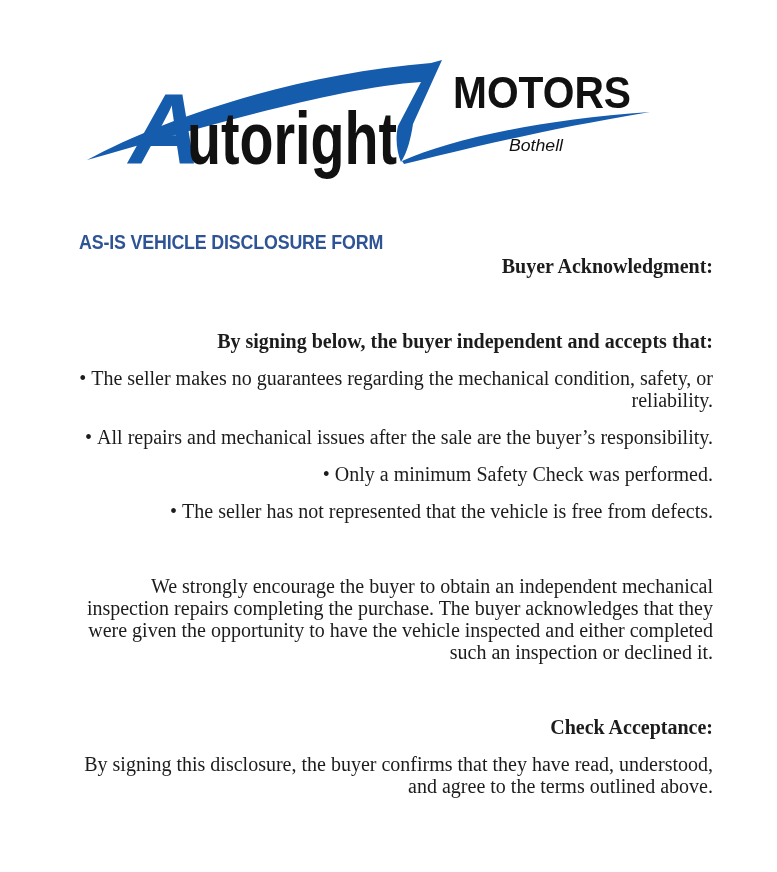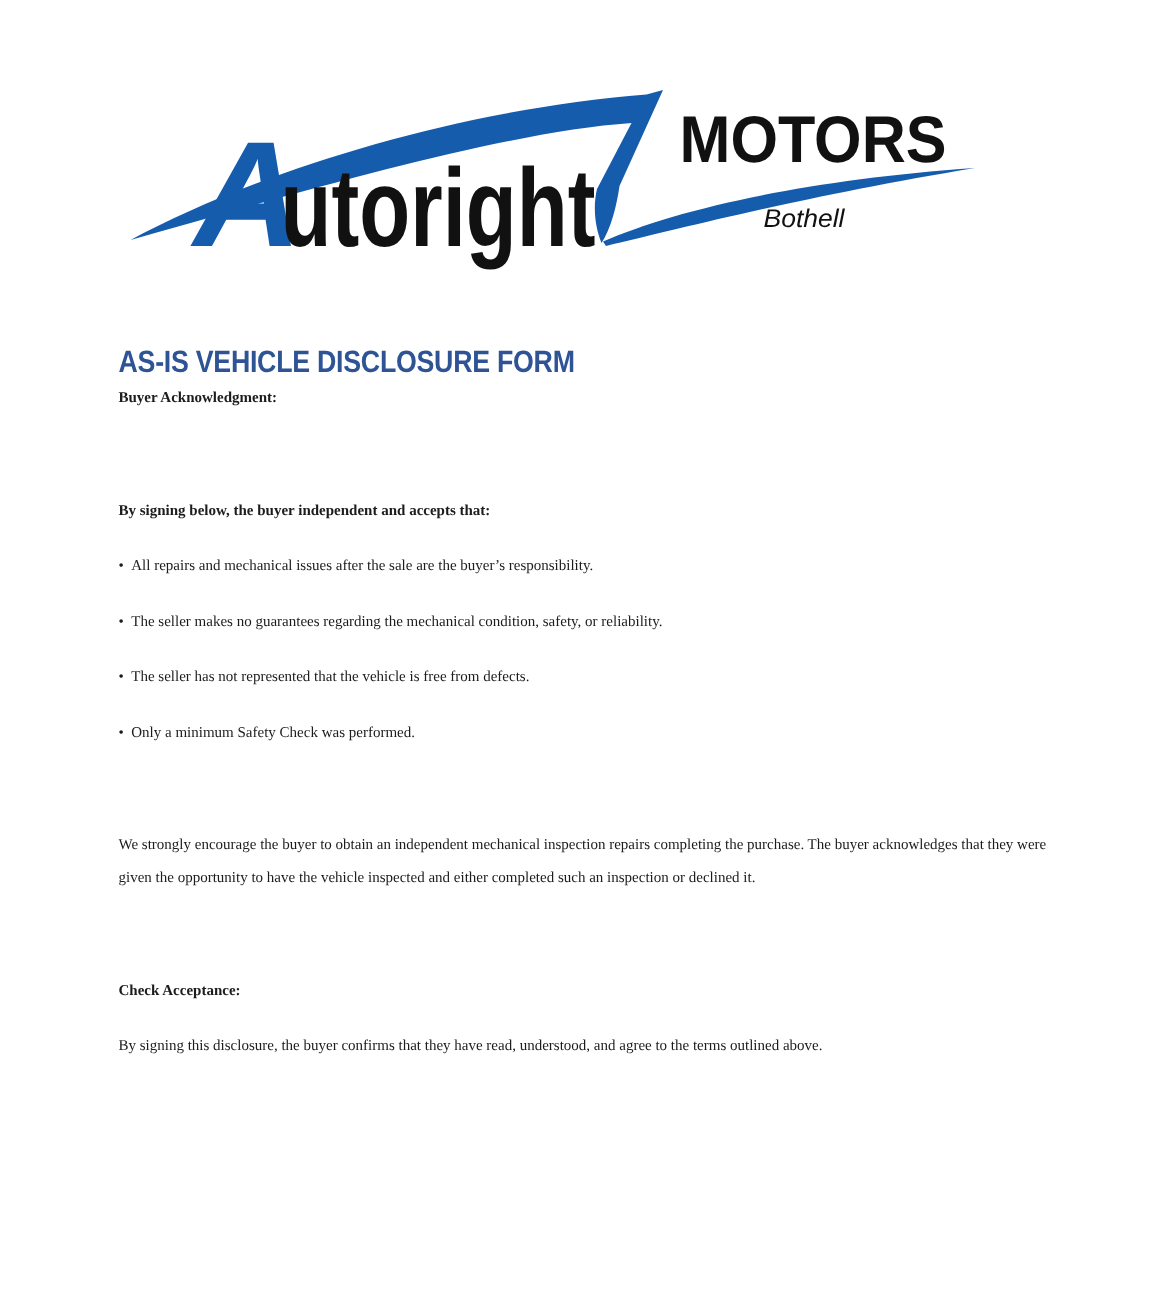--- a/index.html
+++ b/index.html
@@ -43,23 +43,24 @@
     font-weight: bold;
     font-size: 20.5px;
     line-height: 21px;
     margin: 0 0 3px 0;
     letter-spacing: -0.2px;
     transform: scaleX(0.87);
     transform-origin: 0 50%;
     white-space: nowrap;
   }
   p.body-text, p.section-heading, p.bullet-line {
-    font-size: 10px;
+    font-size: 20px;
     line-height: 22px;
     margin: 1px 0 15px 0;
+    text-align: right;
   }
   p.section-heading { font-weight: bold; }
   .bullet-char { padding-right: 5px; }
   .spacer { height: 37px; }
 </style>
 </head>
 <body>
 
 <div class="page">
 
@@ -89,27 +90,27 @@
 
     <h1 class="doc-title" style="color:#2F5496;">AS-IS VEHICLE DISCLOSURE FORM</h1>
 
     <p class="section-heading">Buyer Acknowledgment:</p>
 
 
     <div class="spacer"></div>
 
     <p class="section-heading">By signing below, the buyer independent and accepts that:</p>
 
+    <p class="bullet-line"><span class="bullet-char">•</span><span>The seller makes no guarantees regarding the mechanical condition, safety, or reliability.</span></p>
+
     <p class="bullet-line"><span class="bullet-char">•</span><span>All repairs and mechanical issues after the sale are the buyer’s responsibility.</span></p>
 
-    <p class="bullet-line"><span class="bullet-char">•</span><span>The seller makes no guarantees regarding the mechanical condition, safety, or reliability.</span></p>
+    <p class="bullet-line"><span class="bullet-char">•</span><span>Only a minimum Safety Check was performed.</span></p>
 
     <p class="bullet-line"><span class="bullet-char">•</span><span>The seller has not represented that the vehicle is free from defects.</span></p>
-
-    <p class="bullet-line"><span class="bullet-char">•</span><span>Only a minimum Safety Check was performed.</span></p>
 
     <div class="spacer"></div>
 
 
     <p class="body-text">We strongly encourage the buyer to obtain an independent mechanical inspection repairs completing the purchase. The buyer acknowledges that they were given the opportunity to have the vehicle inspected and either completed such an inspection or declined it.</p>
 
     <div class="spacer"></div>
 
     <p class="section-heading">Check Acceptance:</p>
 

